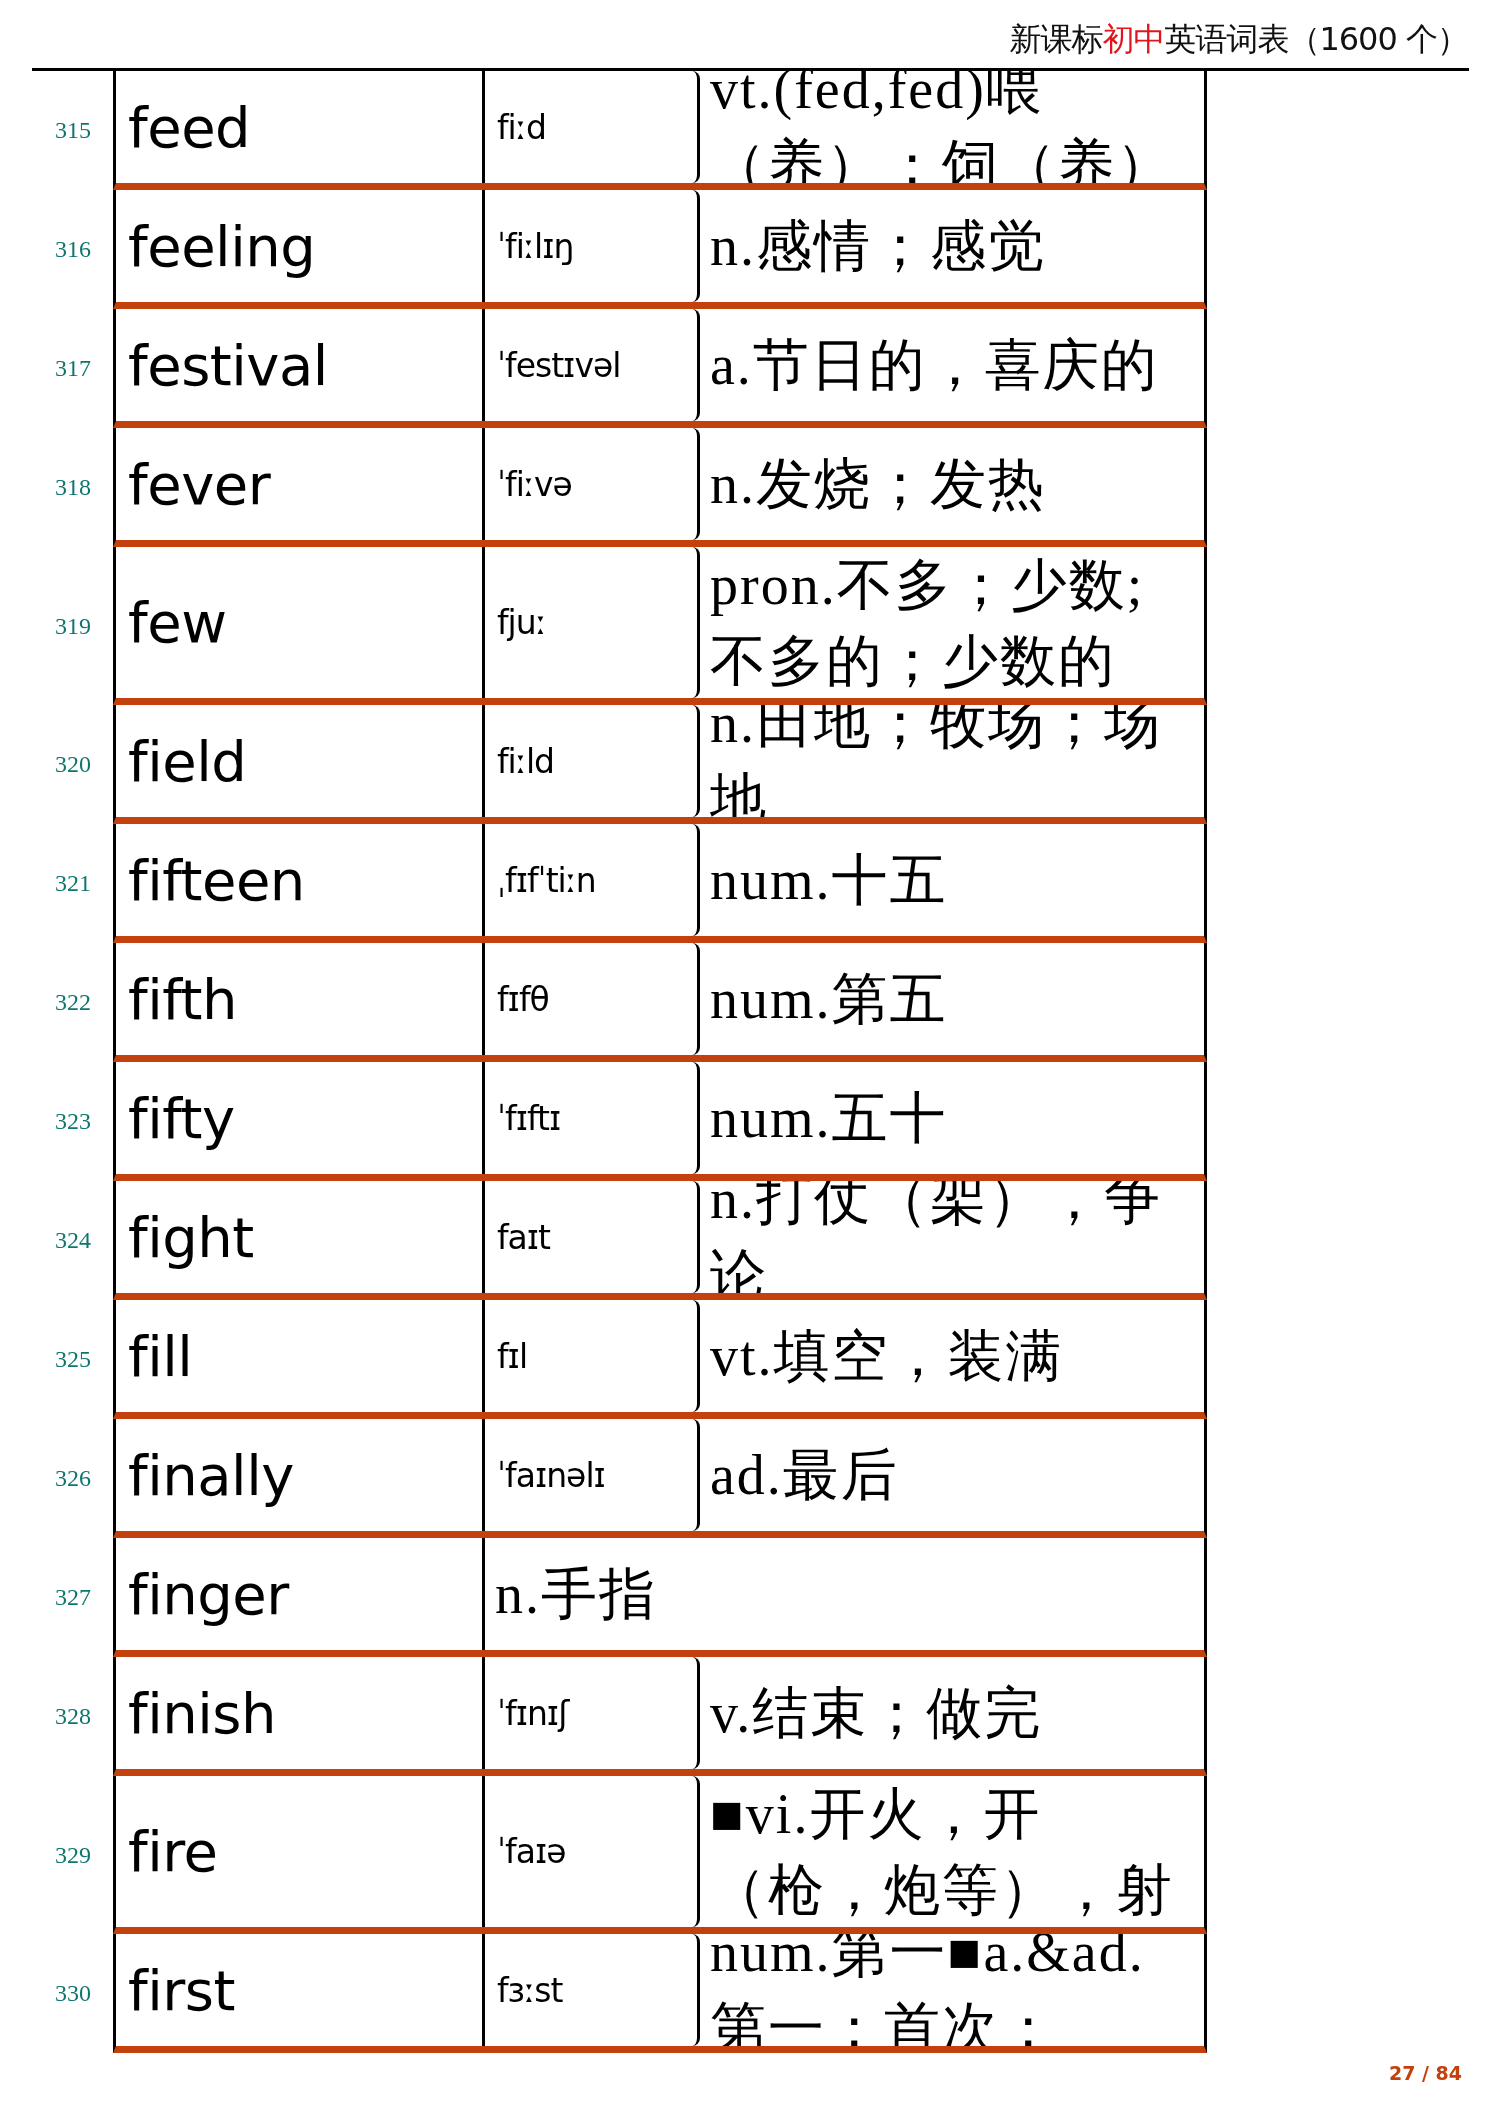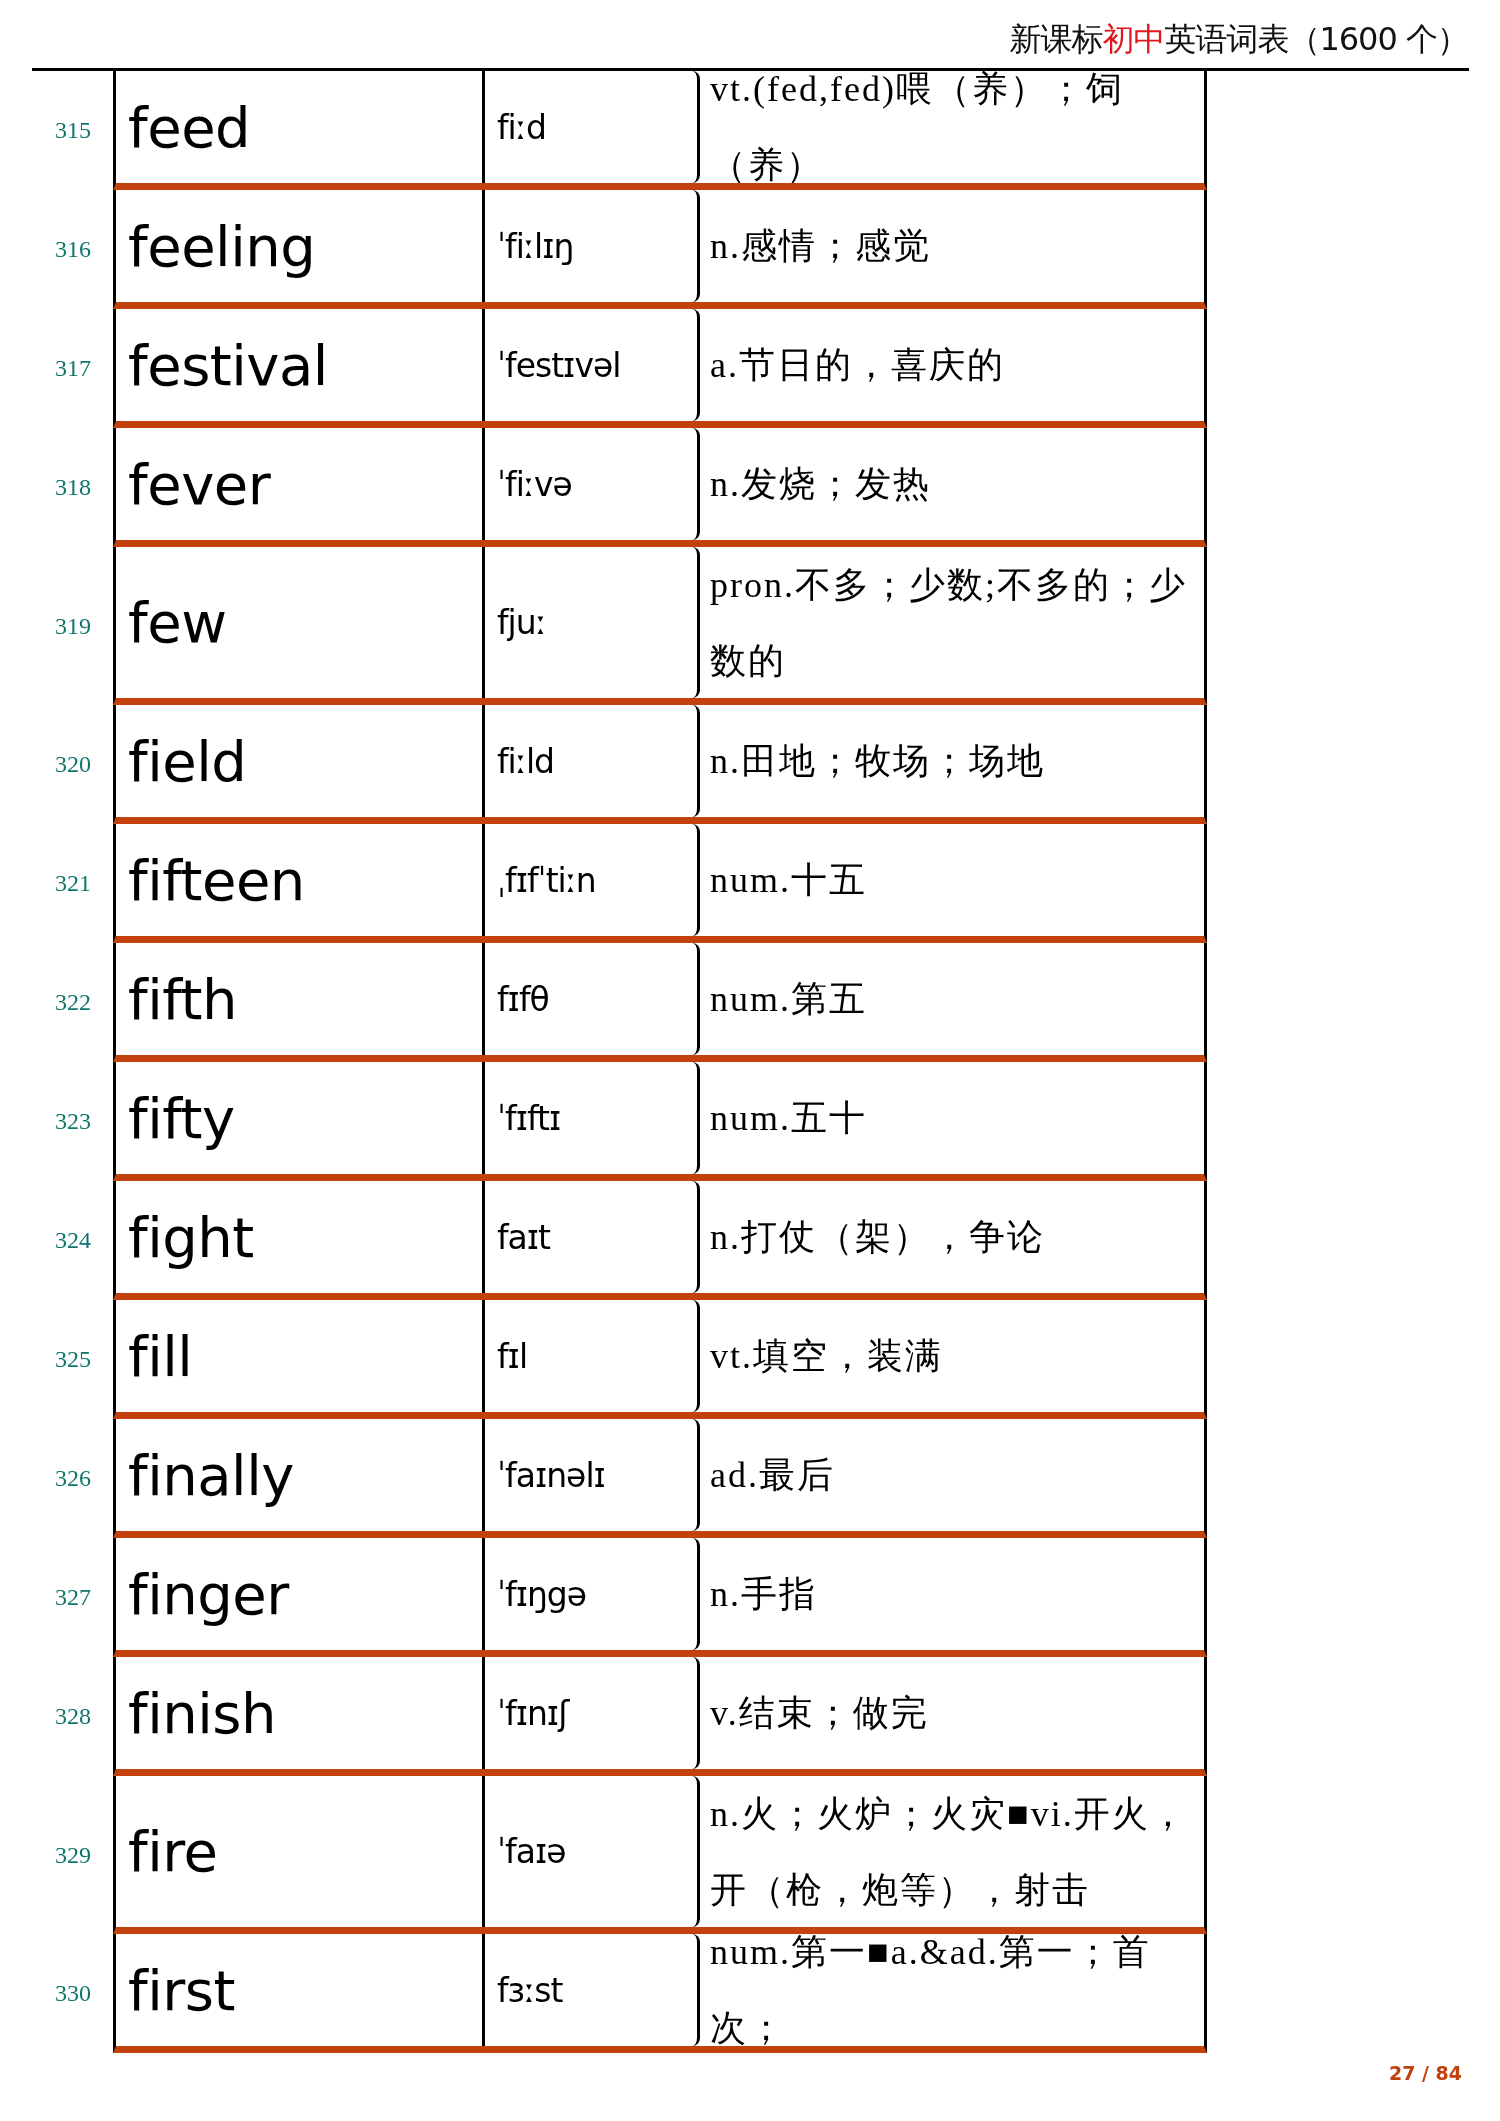--- a/index.html
+++ b/index.html
@@ -93,21 +93,21 @@
     font-size: 33px;
     letter-spacing: -1px;
     border-right: 3px solid #000;
     border-radius: 8px;
   }
   .cell.mean {
     flex: 1;
     padding-left: 10px;
     padding-right: 4px;
     font-family: "Liberation Serif", "DejaVu Serif", serif;
-    font-size: 36px;
+    font-size: 56px;
     line-height: 76px;
     letter-spacing: 2px;
   }
   .page-footer {
     position: absolute;
     right: 38px;
     top: 2062px;
     font-family: "DejaVu Sans", "Liberation Sans", sans-serif;
     font-weight: bold;
     font-size: 19px;
@@ -216,21 +216,20 @@
       <div class="table">
         <div class="cell word">finally</div>
         <div class="cell phon">ˈfaɪnəlɪ</div>
         <div class="cell mean">ad.最后</div>
       </div>
     </div>
     <div class="row">
       <div class="num">327</div>
       <div class="table">
         <div class="cell word">finger</div>
-        <div class="cell phon">ˈfɪŋgə</div>
         <div class="cell mean">n.手指</div>
       </div>
     </div>
     <div class="row">
       <div class="num">328</div>
       <div class="table">
         <div class="cell word">finish</div>
         <div class="cell phon">ˈfɪnɪʃ</div>
         <div class="cell mean">v.结束；做完</div>
       </div>

